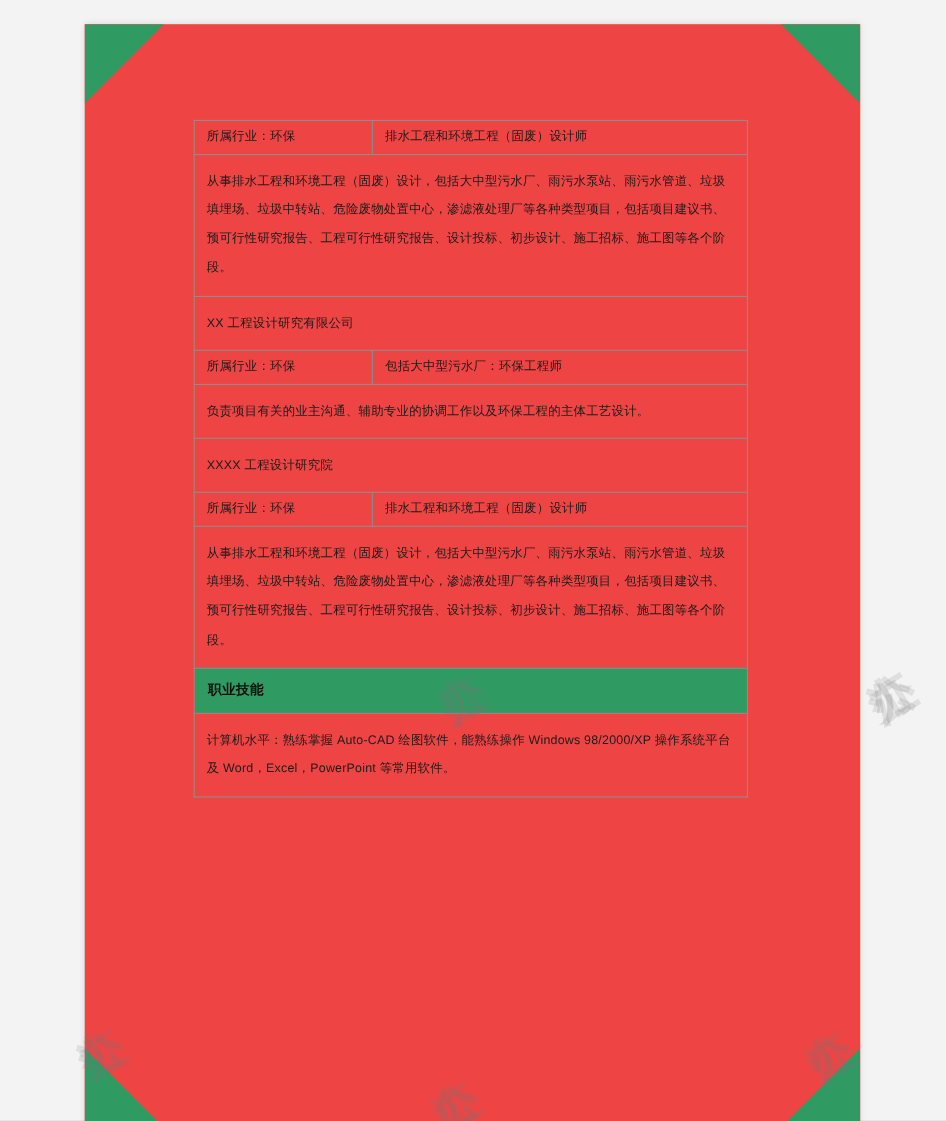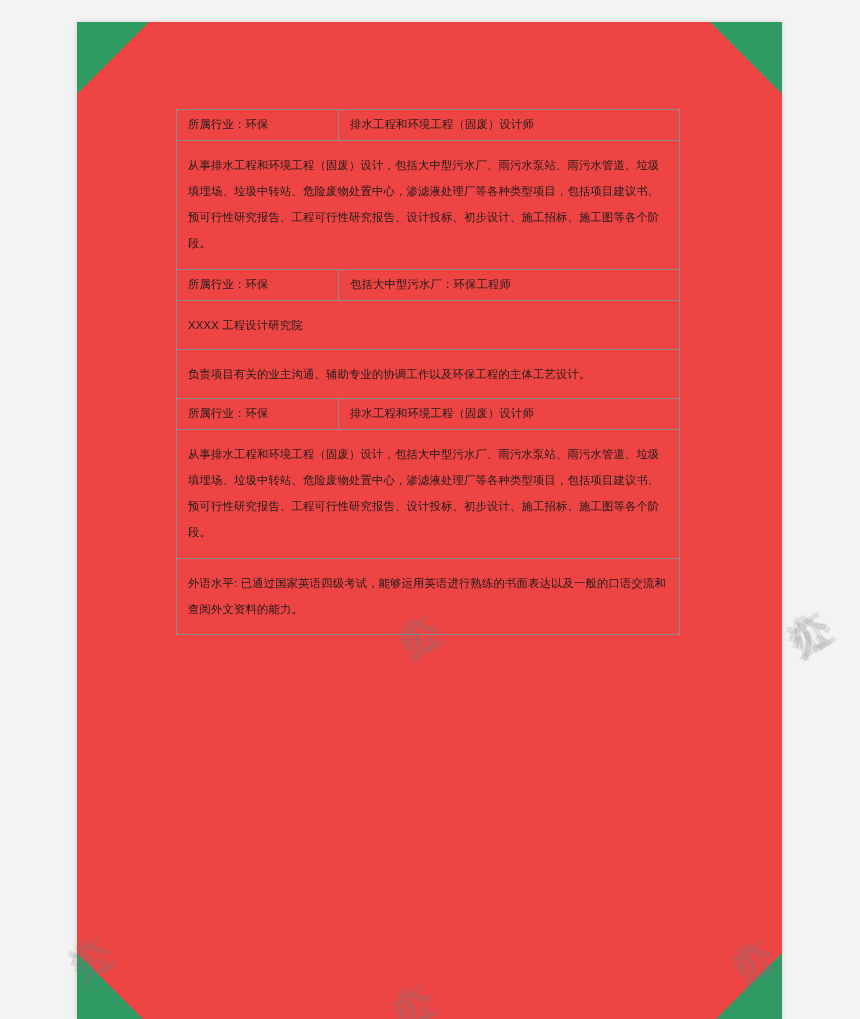--- a/index.html
+++ b/index.html
@@ -141,64 +141,74 @@
           <div class="cell-pad">排水工程和环境工程（固废）设计师</div>
         </td>
       </tr>
 
       <tr>
         <td colspan="2">
           <div class="cell-pad para">从事排水工程和环境工程（固废）设计，包括大中型污水厂、雨污水泵站、雨污水管道、垃圾填埋场、垃圾中转站、危险废物处置中心，渗滤液处理厂等各种类型项目，包括项目建议书、预可行性研究报告、工程可行性研究报告、设计投标、初步设计、施工招标、施工图等各个阶段。</div>
         </td>
       </tr>
 
+      <tr>
+        <td colspan="2">
+          <div class="cell-pad single">XX 工程设计研究有限公司</div>
+        </td>
+      </tr>
 
       <tr>
         <td class="col-left">
           <div class="cell-pad">所属行业：环保</div>
         </td>
         <td class="col-right">
           <div class="cell-pad">包括大中型污水厂：环保工程师</div>
         </td>
       </tr>
 
       <tr>
         <td colspan="2">
+          <div class="cell-pad single">负责项目有关的业主沟通、辅助专业的协调工作以及环保工程的主体工艺设计。</div>
+        </td>
+      </tr>
+
+      <tr>
+        <td colspan="2">
           <div class="cell-pad single">XXXX 工程设计研究院</div>
-        </td>
-      </tr>
-
-      <tr>
-        <td colspan="2">
-          <div class="cell-pad single">负责项目有关的业主沟通、辅助专业的协调工作以及环保工程的主体工艺设计。</div>
         </td>
       </tr>
 
       <tr>
         <td class="col-left">
           <div class="cell-pad">所属行业：环保</div>
         </td>
         <td class="col-right">
           <div class="cell-pad">排水工程和环境工程（固废）设计师</div>
         </td>
       </tr>
 
       <tr>
         <td colspan="2">
           <div class="cell-pad para">从事排水工程和环境工程（固废）设计，包括大中型污水厂、雨污水泵站、雨污水管道、垃圾填埋场、垃圾中转站、危险废物处置中心，渗滤液处理厂等各种类型项目，包括项目建议书、预可行性研究报告、工程可行性研究报告、设计投标、初步设计、施工招标、施工图等各个阶段。</div>
         </td>
       </tr>
 
-
-
-      <tr>
-        <td colspan="2">
-          <div class="cell-pad para">外语水平: 已通过国家英语四级考试，能够运用英语进行熟练的书面表达以及一般的口语交流和查阅外文资料的能力。</div>
-        </td>
-      </tr>
+      <tr class="section-row">
+        <td colspan="2">
+          <div class="section-title">职业技能</div>
+        </td>
+      </tr>
+
+      <tr>
+        <td colspan="2">
+          <div class="cell-pad para">计算机水平：熟练掌握 Auto-CAD 绘图软件，能熟练操作 Windows 98/2000/XP 操作系统平台及 Word，Excel，PowerPoint 等常用软件。</div>
+        </td>
+      </tr>
+
 
 
     </tbody>
   </table>
 </div>
 
 <div class="watermark wm-a">办公汇</div>
 <div class="watermark wm-b">办公汇</div>
 <div class="watermark wm-c">办公汇</div>
 <div class="watermark wm-d">办公汇</div>

